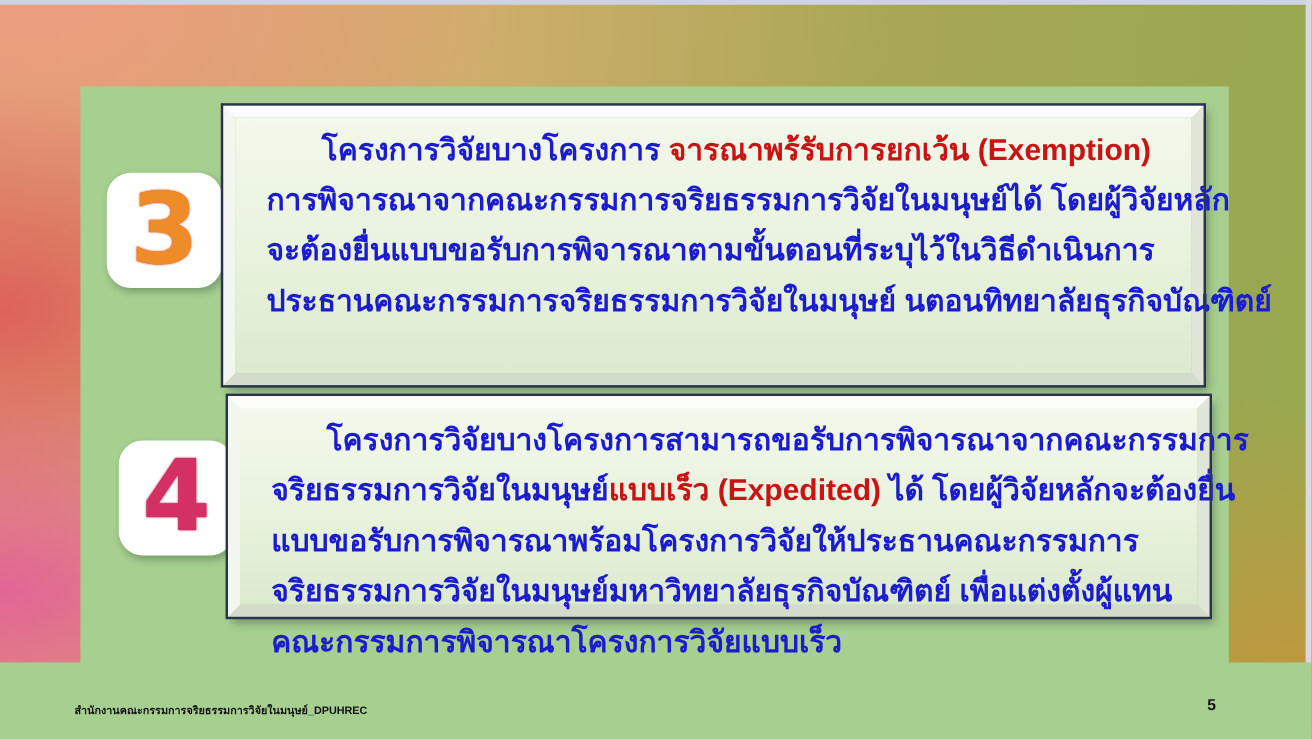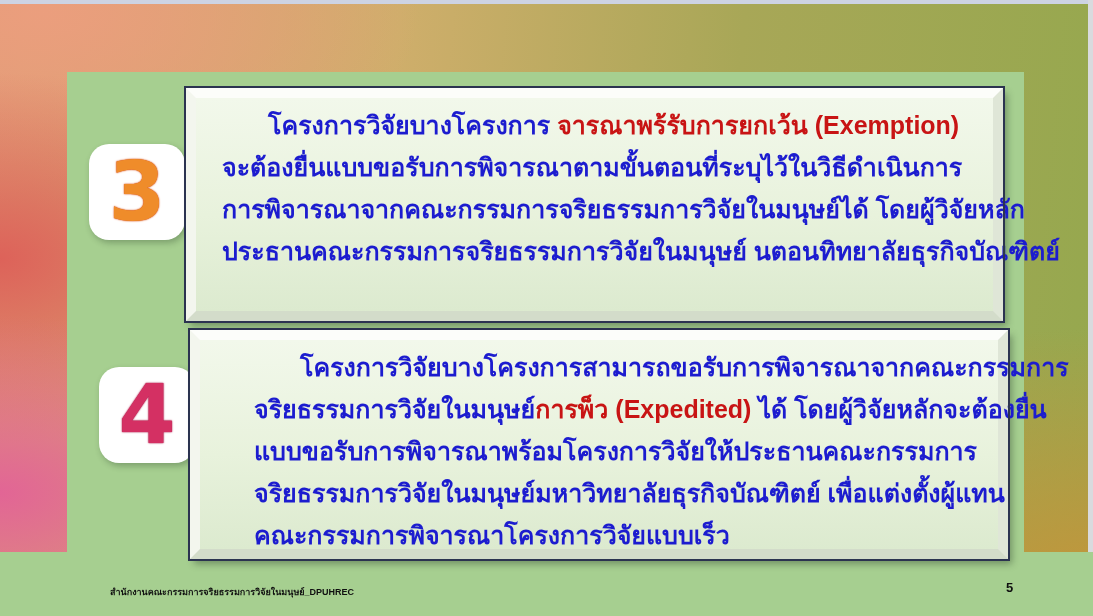--- a/index.html
+++ b/index.html
@@ -34,34 +34,34 @@
   .badge-4 .badge-num{color:#d43063;text-shadow:0 0 2px #b41d4c, 0 0 1px #a01543;}
 
   .panel-box{
     position:absolute;box-sizing:border-box;
     border:10px solid;border-color:#fcfdfa #dfe6d7 #d3dcca #f3f6ee;
     outline:2px solid #2b3350;
     background:linear-gradient(to bottom,#f2f8eb 0%,#e8f2dc 55%,#dceacf 100%);
     box-shadow:4px 5px 7px rgba(35,55,35,0.4);
   }
   .box-3{left:186px;top:88px;width:817px;height:233px;}
-  .box-4{left:190px;top:330px;width:818px;height:229px;padding-left:28px;}
+  .box-4{left:190px;top:330px;width:818px;height:184px;}
 
   .box-text{
     padding:6px 12px 0 26px;
     font-weight:bold;font-size:25px;line-height:42px;color:#1c1ccf;
     letter-spacing:0px;
   }
   .line{white-space:nowrap;}
   .indent{text-indent:46px;}
   .red{color:#c81414;}
 
   .footer-text{
     position:absolute;left:62px;top:585px;
-    font-size:9px;font-weight:bold;color:#101010;margin-left:48px;
+    font-size:9px;font-weight:bold;color:#101010;
   }
   .page-number{
     position:absolute;left:1006px;top:580px;
     font-size:13px;font-weight:bold;color:#101010;
   }
 </style>
 </head>
 <body>
 
 <div class="slide-bg"></div>
@@ -70,34 +70,34 @@
 <div class="green-panel"></div>
 <div class="green-bottom"></div>
 
 <div class="badge badge-3">
   <span class="badge-num">3</span>
 </div>
 
 <div class="panel-box box-3">
   <div class="box-text">
     <div class="line indent"><span>โครงการวิจัยบางโครงการ </span><span class="red">จารณาพร้รับการยกเว้น (Exemption)</span></div>
+    <div class="line">การพิจารณาจากคณะกรรมการจริยธรรมการวิจัยในมนุษย์ได้ โดยผู้วิจัยหลัก</div>
     <div class="line">จะต้องยื่นแบบขอรับการพิจารณาตามขั้นตอนที่ระบุไว้ในวิธีดำเนินการ</div>
-    <div class="line">การพิจารณาจากคณะกรรมการจริยธรรมการวิจัยในมนุษย์ได้ โดยผู้วิจัยหลัก</div>
     <div class="line">ประธานคณะกรรมการจริยธรรมการวิจัยในมนุษย์ นตอนทิทยาลัยธุรกิจบัณฑิตย์</div>
   </div>
 </div>
 
 <div class="badge badge-4">
   <span class="badge-num">4</span>
 </div>
 
 <div class="panel-box box-4">
   <div class="box-text">
     <div class="line indent">โครงการวิจัยบางโครงการสามารถขอรับการพิจารณาจากคณะกรรมการ</div>
-    <div class="line"><span>จริยธรรมการวิจัยในมนุษย์</span><span class="red">การพ็ว (Expedited)</span><span> ได้ โดยผู้วิจัยหลักจะต้องยื่น</span></div>
+    <div class="line"><span>จริยธรรมการวิจัยในมนุษย์</span><span class="red">แบบเร็ว (Expedited)</span><span> ได้ โดยผู้วิจัยหลักจะต้องยื่น</span></div>
     <div class="line">แบบขอรับการพิจารณาพร้อมโครงการวิจัยให้ประธานคณะกรรมการ</div>
     <div class="line">จริยธรรมการวิจัยในมนุษย์มหาวิทยาลัยธุรกิจบัณฑิตย์ เพื่อแต่งตั้งผู้แทน</div>
     <div class="line">คณะกรรมการพิจารณาโครงการวิจัยแบบเร็ว</div>
   </div>
 </div>
 
 <div class="footer-text">สำนักงานคณะกรรมการจริยธรรมการวิจัยในมนุษย์_DPUHREC</div>
 <div class="page-number">5</div>
 
 </body></html>

